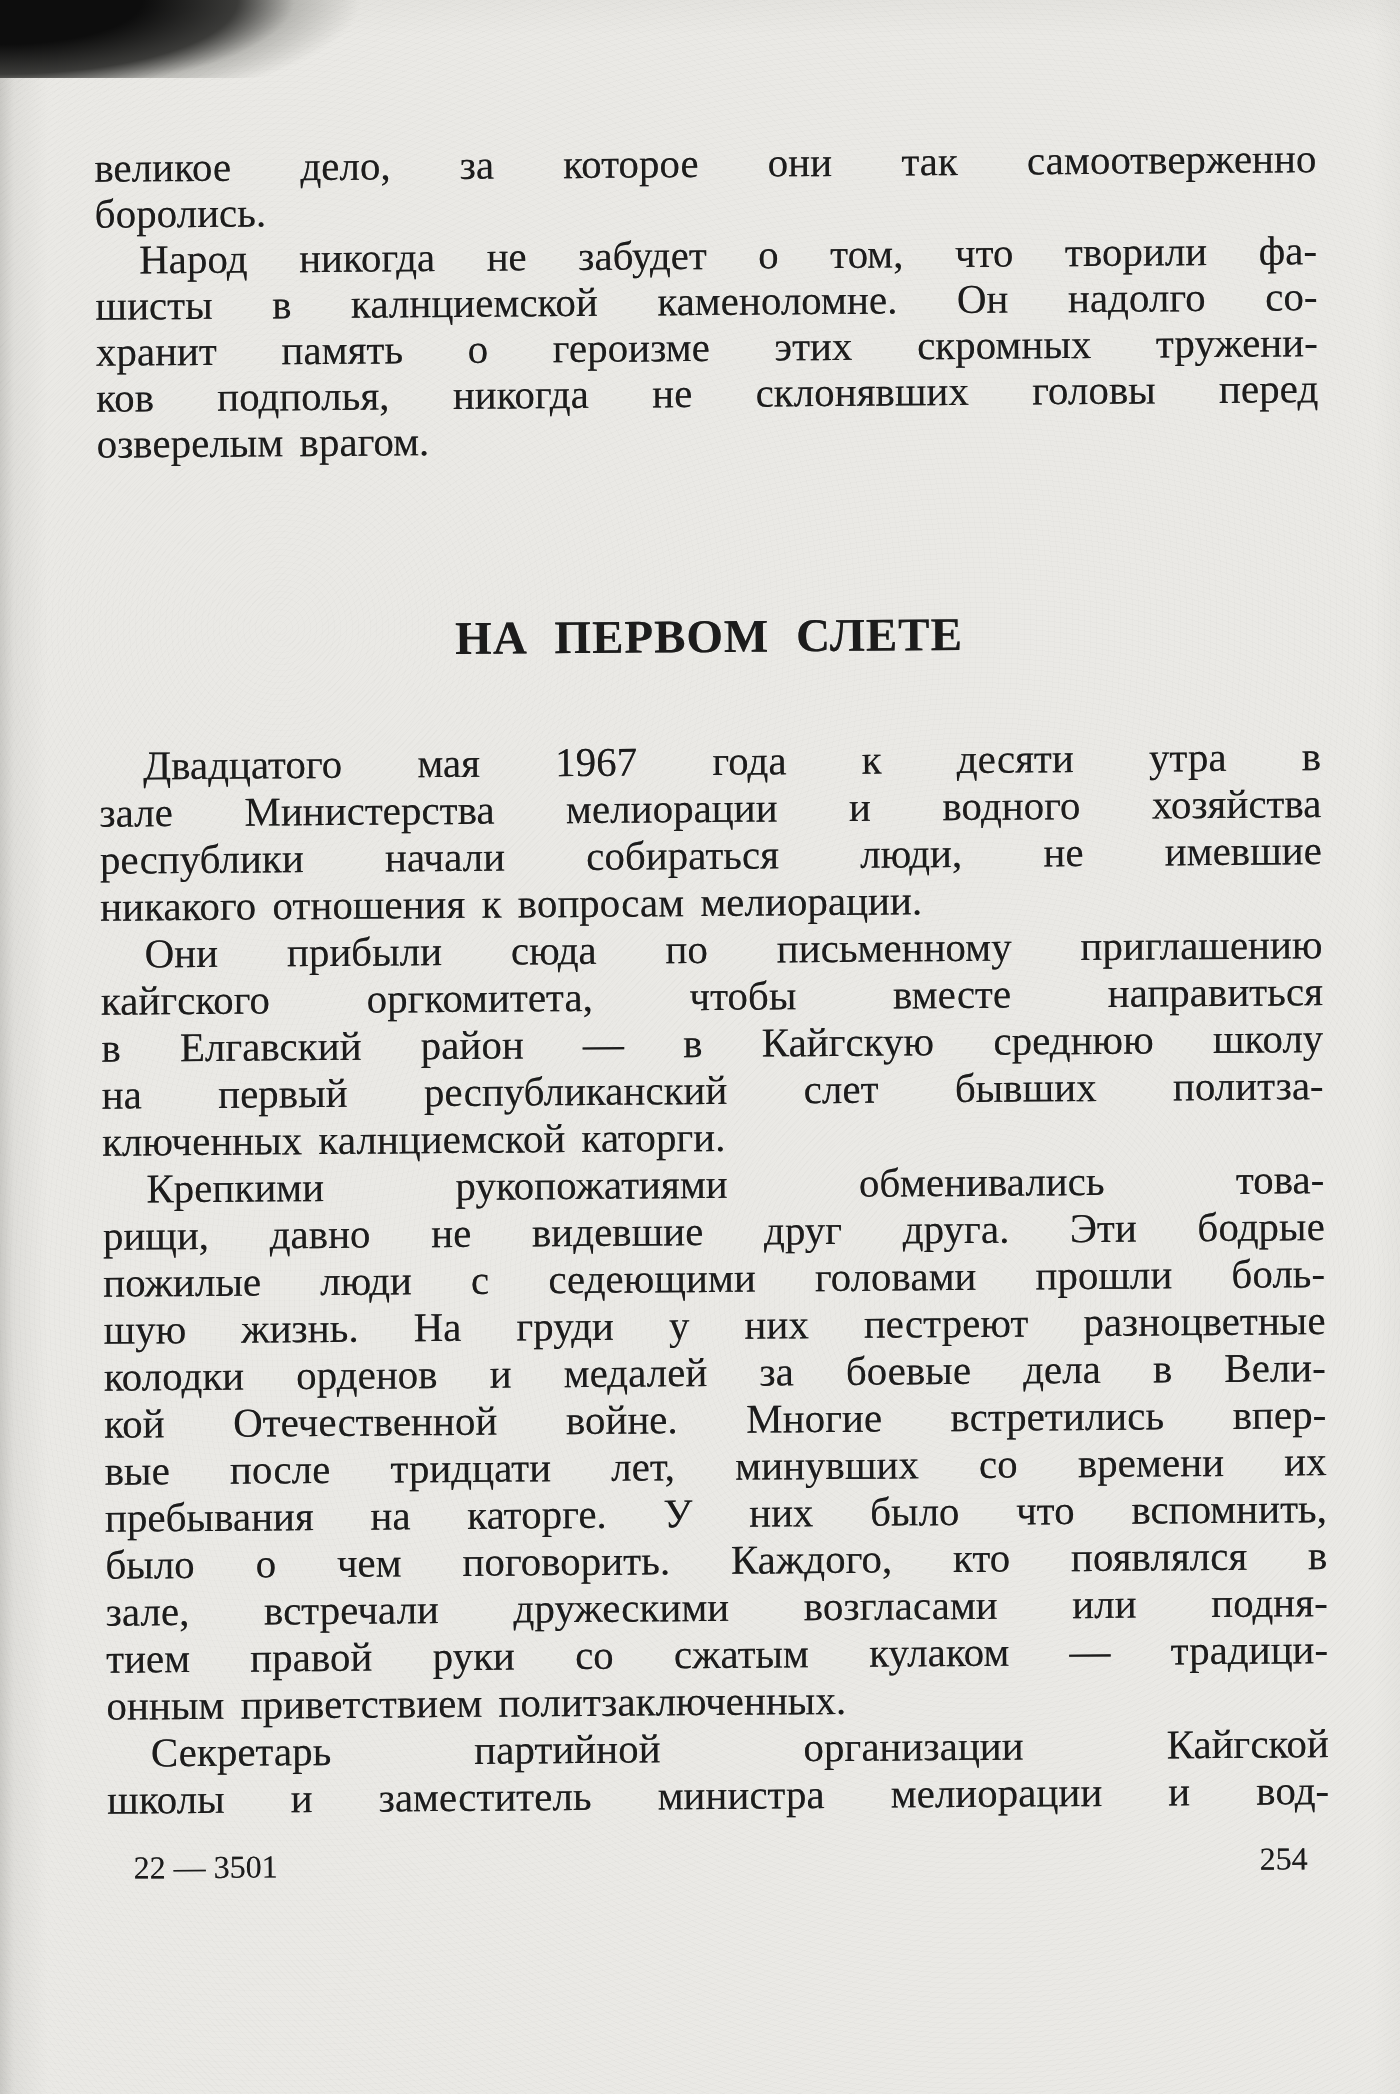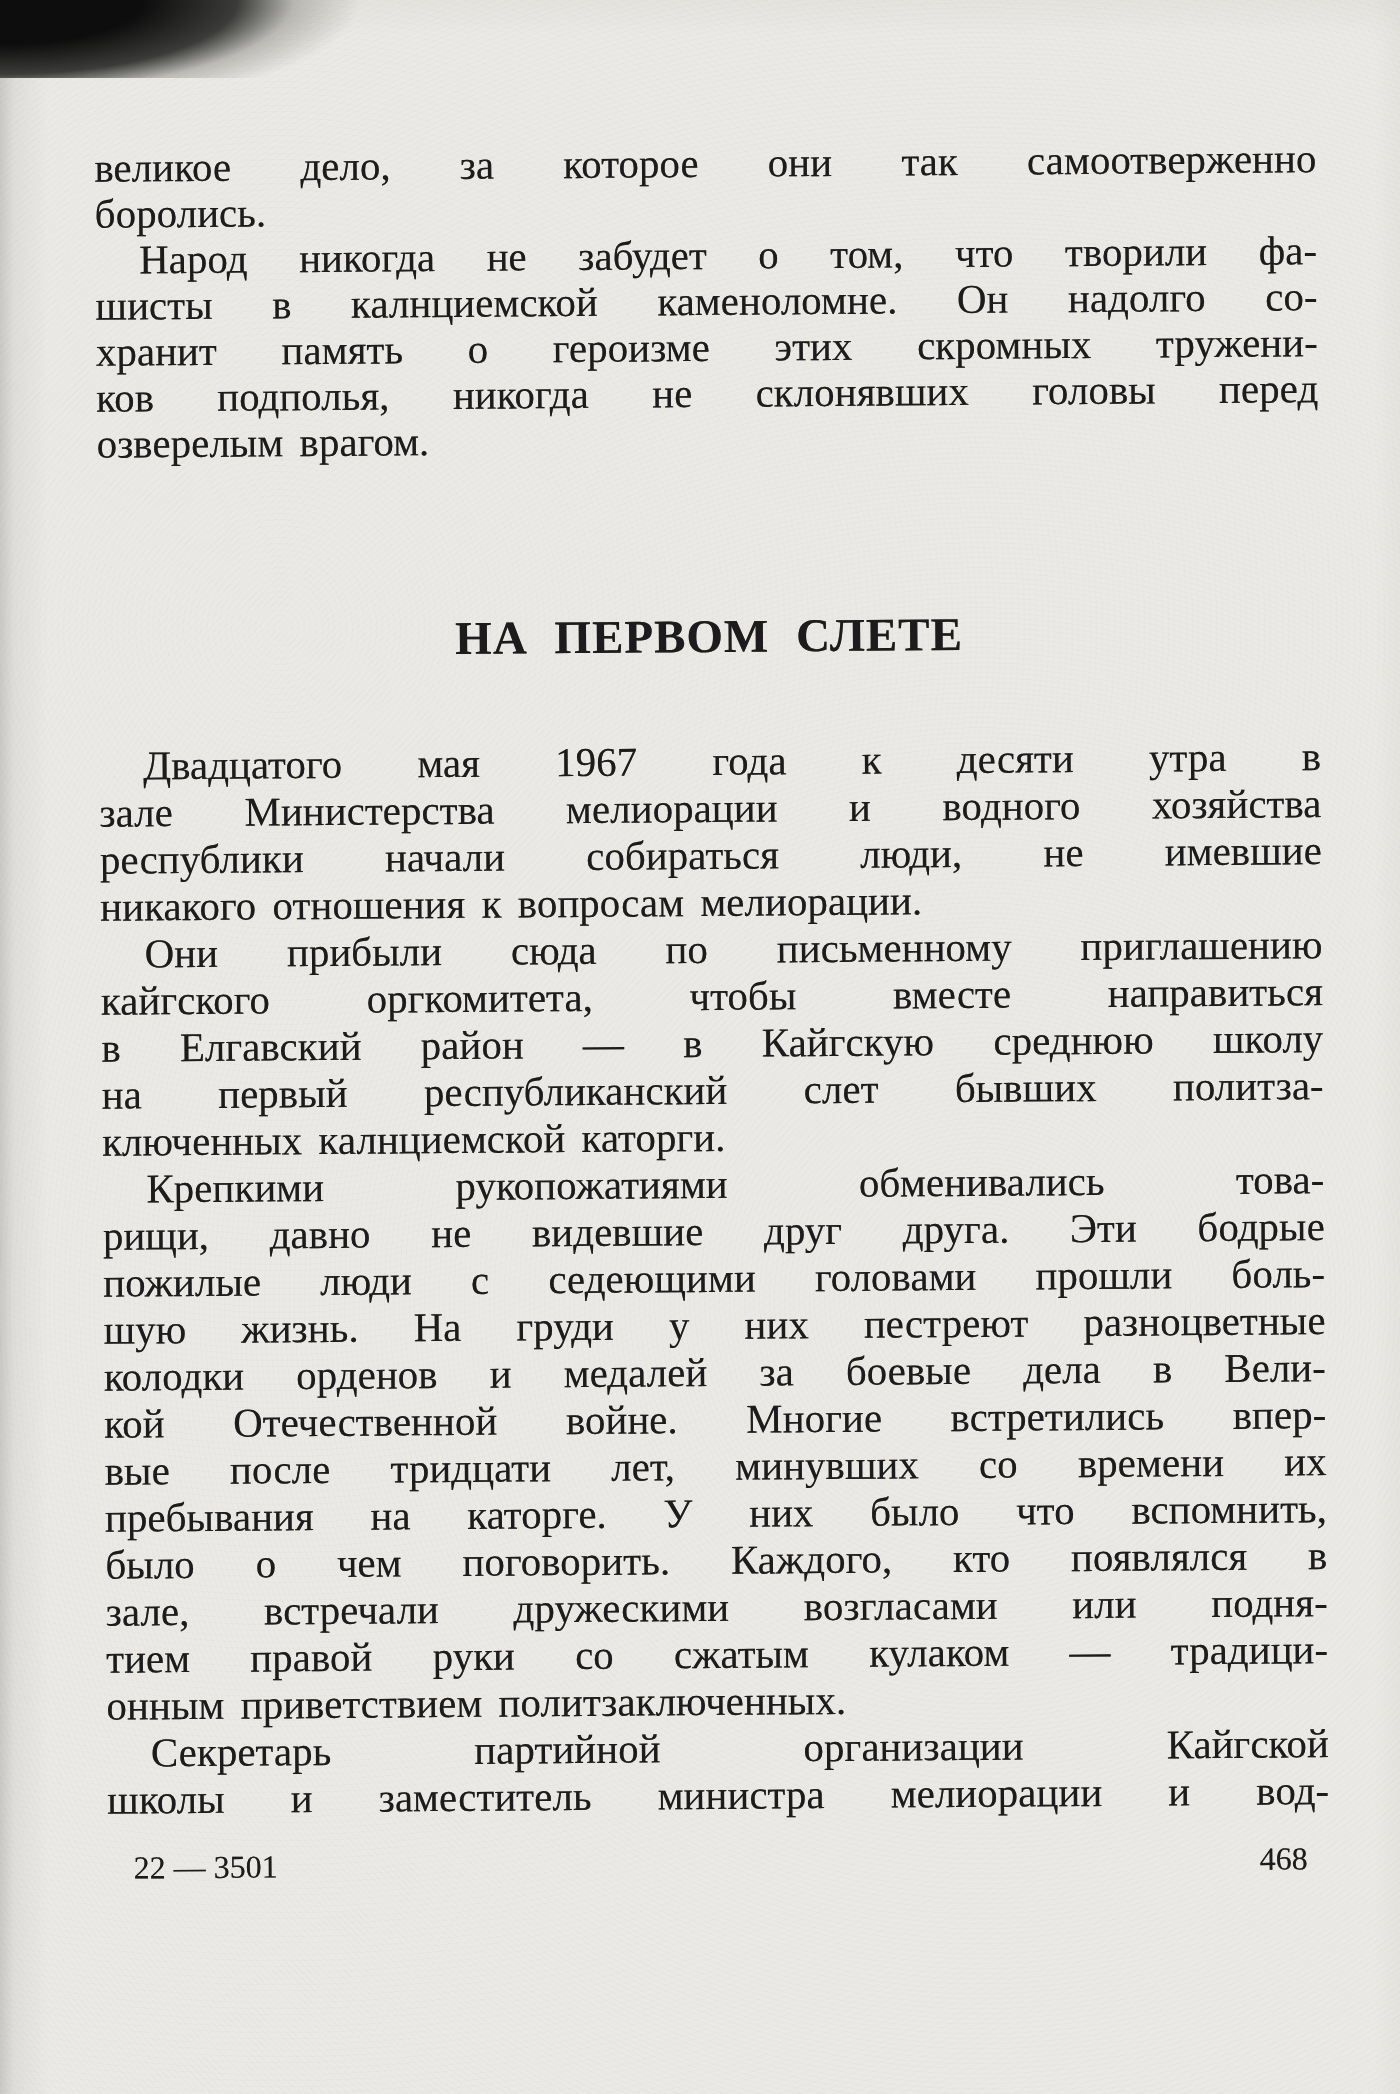--- a/index.html
+++ b/index.html
@@ -133,17 +133,17 @@
         <div class="line last">онным приветствием политзаключенных.</div>
       </div>
       <div class="para">
         <div class="line indent">Секретарь партийной организации Кайгской</div>
         <div class="line">школы и заместитель министра мелиорации и вод-</div>
       </div>
     </div>
 
     <div class="footer">
       <span>22 — 3501</span>
-      <span>468</span>
+      <span>254</span>
     </div>
 
   </div>
 </div>
 
 </body></html>

